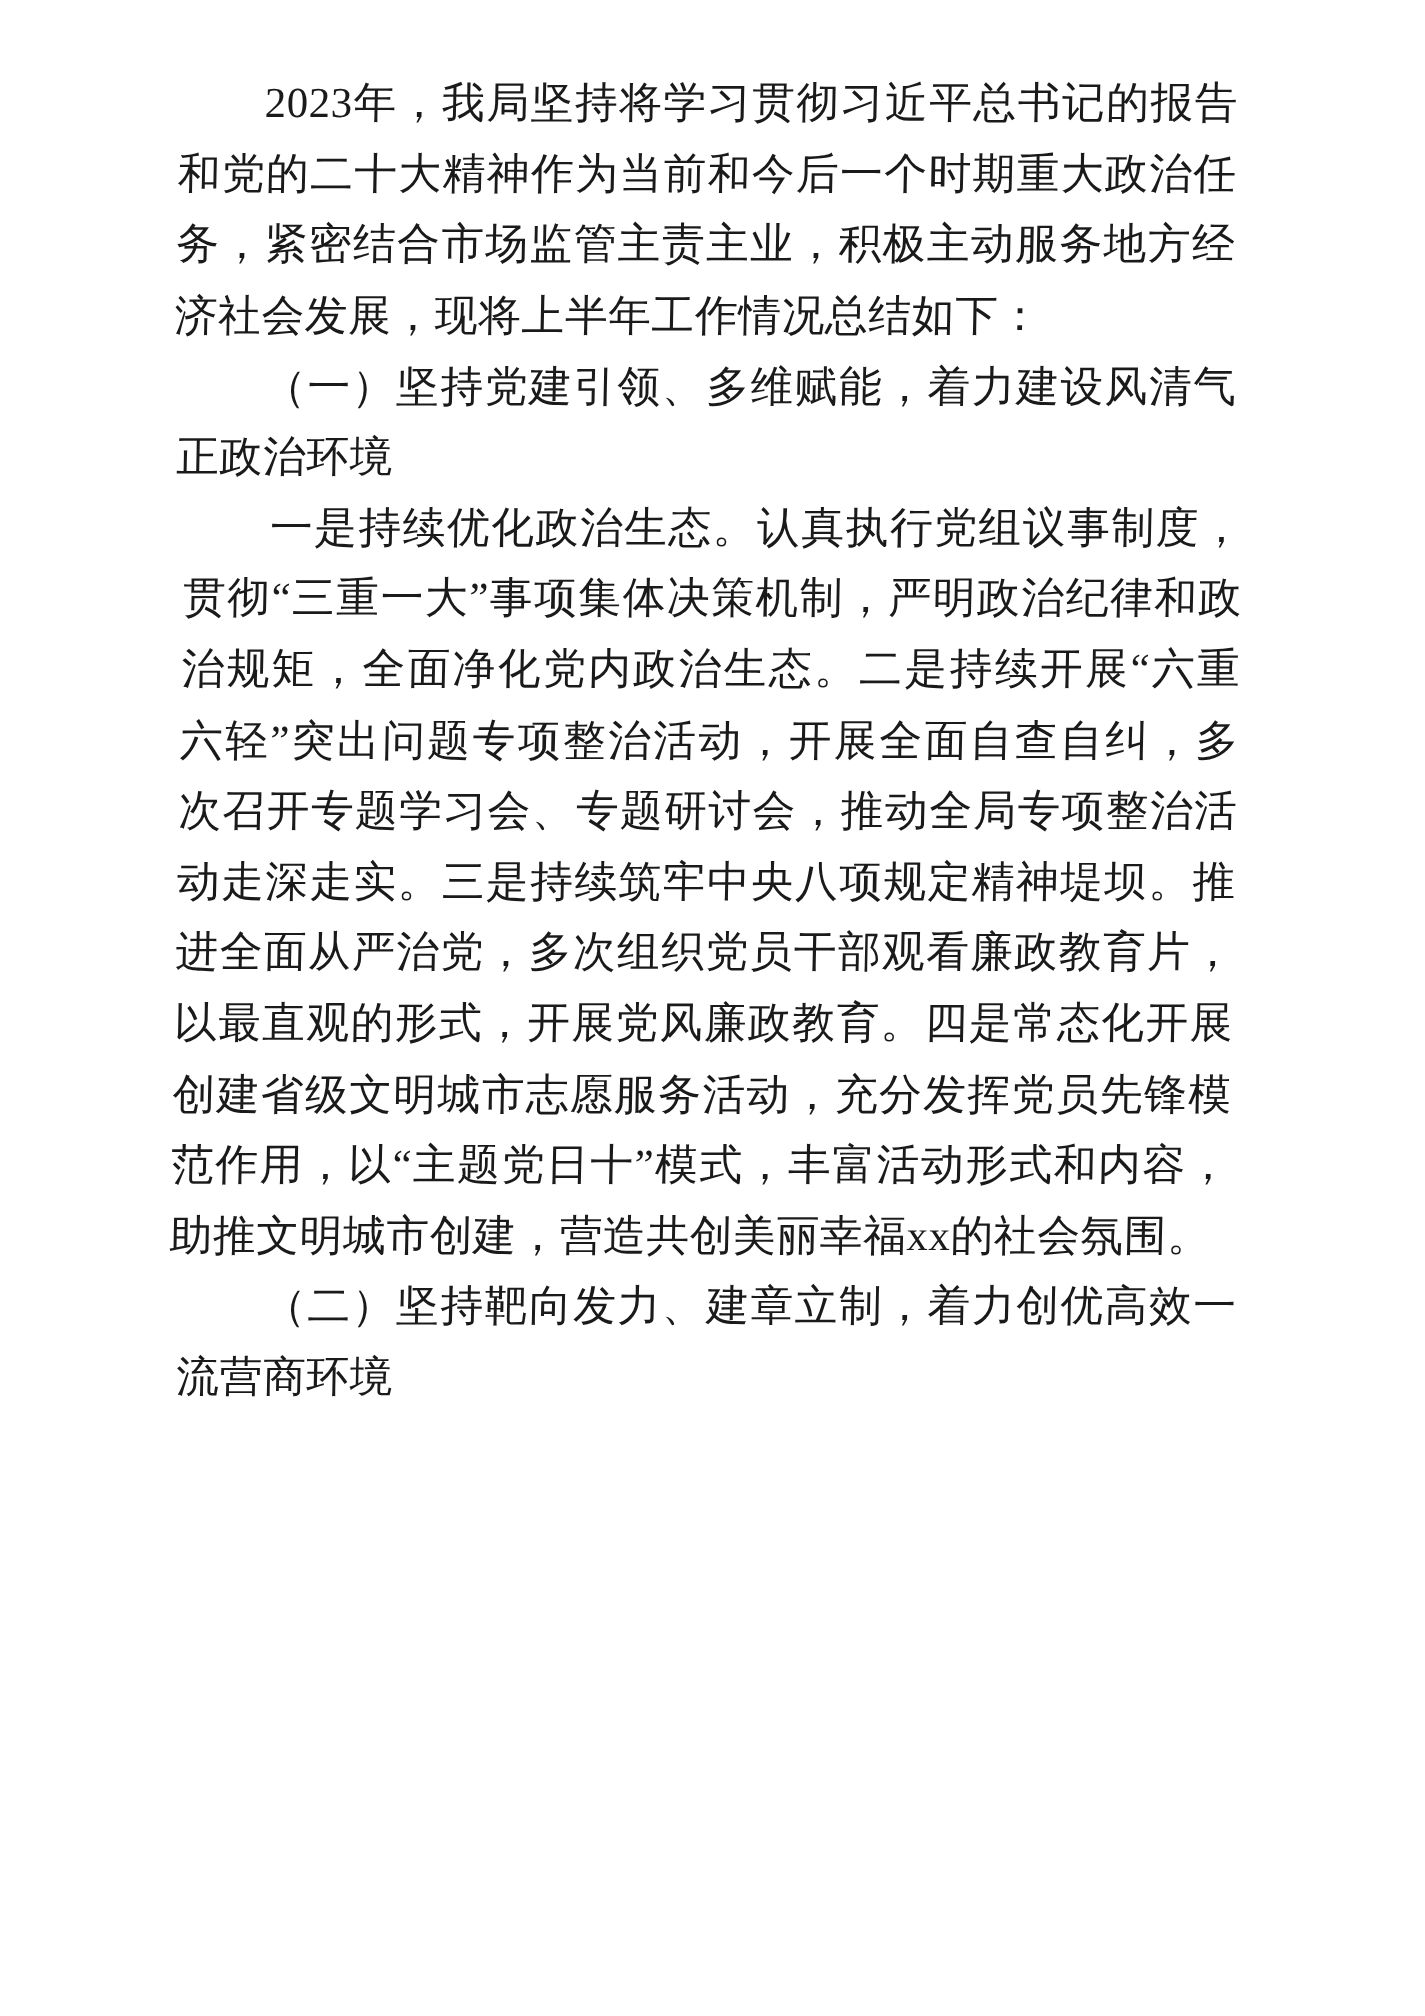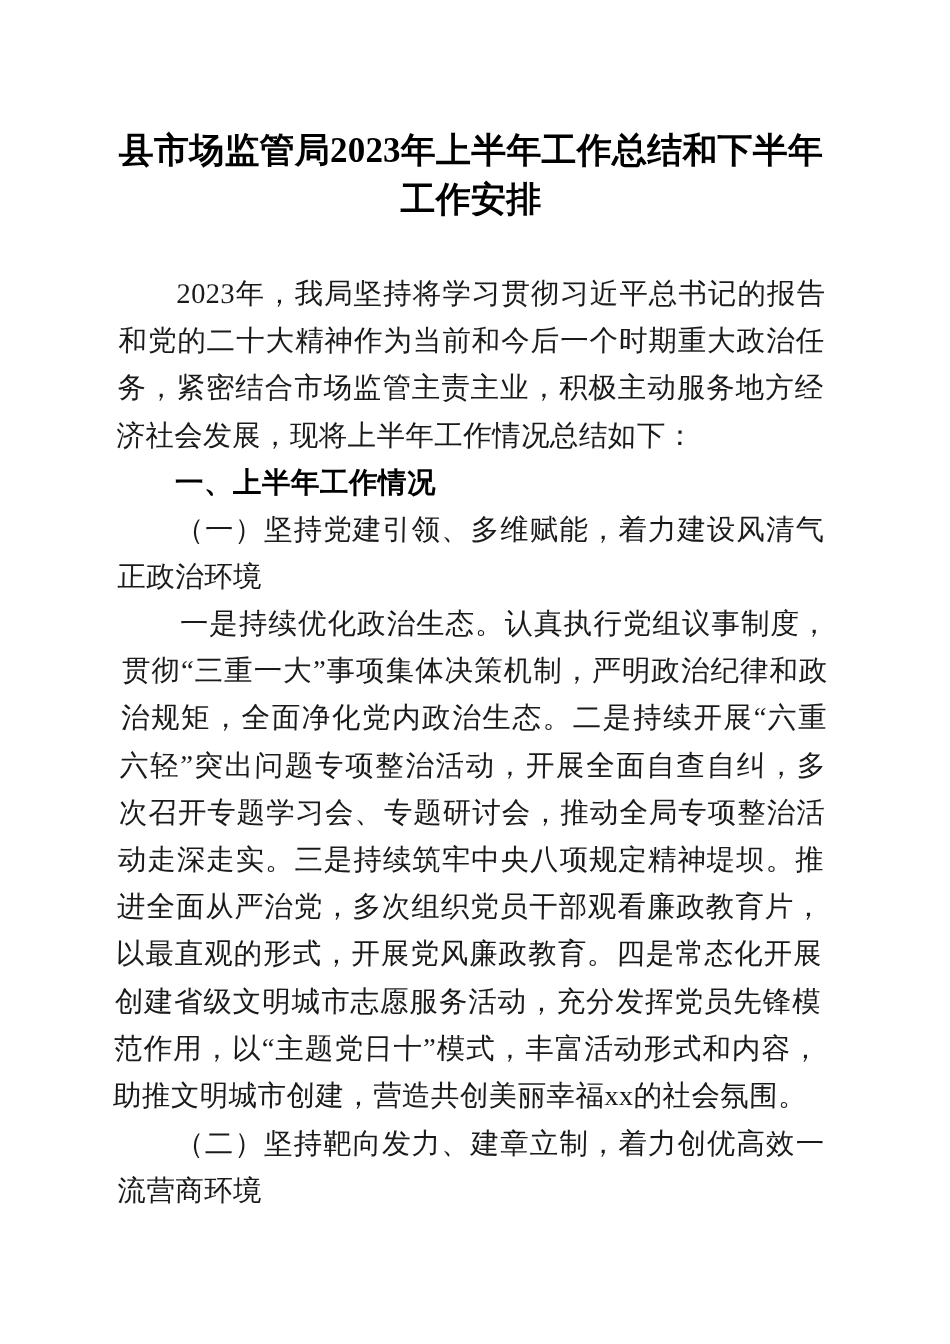--- a/index.html
+++ b/index.html
@@ -73,27 +73,25 @@
   }
 
   .gap-title-body { height: 46px; }
 </style>
 </head>
 <body>
 
 <div class="page">
   <div class="content">
 
-    <h1 class="doc-title">县市场监管局2023年上半年工作总结和下半年工作安排</h1>
 
     <div class="gap-title-body"></div>
 
     <p class="body-text indent-2">2023年，我局坚持将学习贯彻习近平总书记的报告和党的二十大精神作为当前和今后一个时期重大政治任务，紧密结合市场监管主责主业，积极主动服务地方经济社会发展，现将上半年工作情况总结如下：</p>
 
-    <p class="section-heading">一、上半年工作情况</p>
 
     <p class="body-text indent-2">（一）坚持党建引领、多维赋能，着力建设风清气正政治环境</p>
 
     <p class="body-text indent-2">一是持续优化政治生态。认真执行党组议事制度，贯彻“三重一大”事项集体决策机制，严明政治纪律和政治规矩，全面净化党内政治生态。二是持续开展“六重六轻”突出问题专项整治活动，开展全面自查自纠，多次召开专题学习会、专题研讨会，推动全局专项整治活动走深走实。三是持续筑牢中央八项规定精神堤坝。推进全面从严治党，多次组织党员干部观看廉政教育片，以最直观的形式，开展党风廉政教育。四是常态化开展创建省级文明城市志愿服务活动，充分发挥党员先锋模范作用，以“主题党日十”模式，丰富活动形式和内容，助推文明城市创建，营造共创美丽幸福xx的社会氛围。</p>
 
     <p class="body-text indent-2">（二）坚持靶向发力、建章立制，着力创优高效一流营商环境</p>
 
   </div>
 </div>
 

